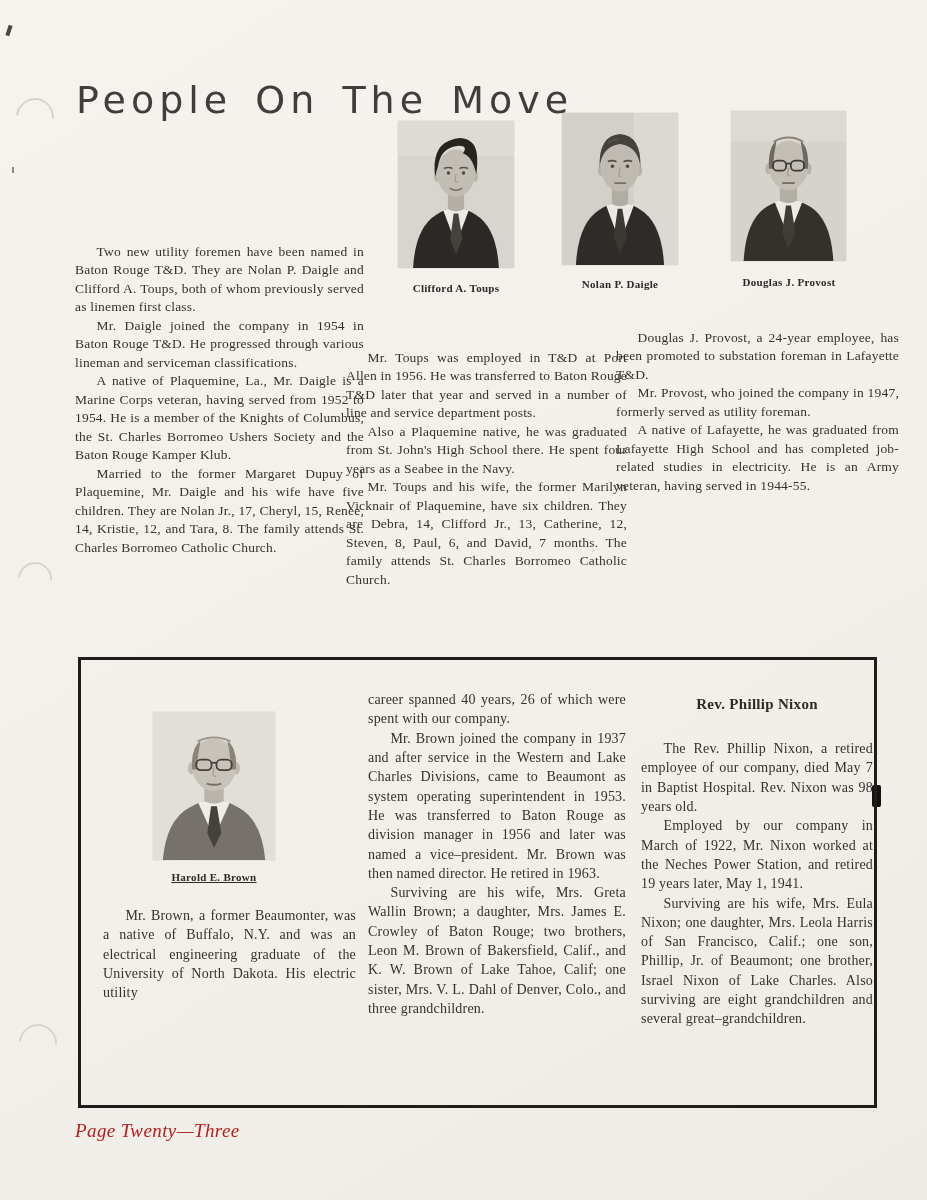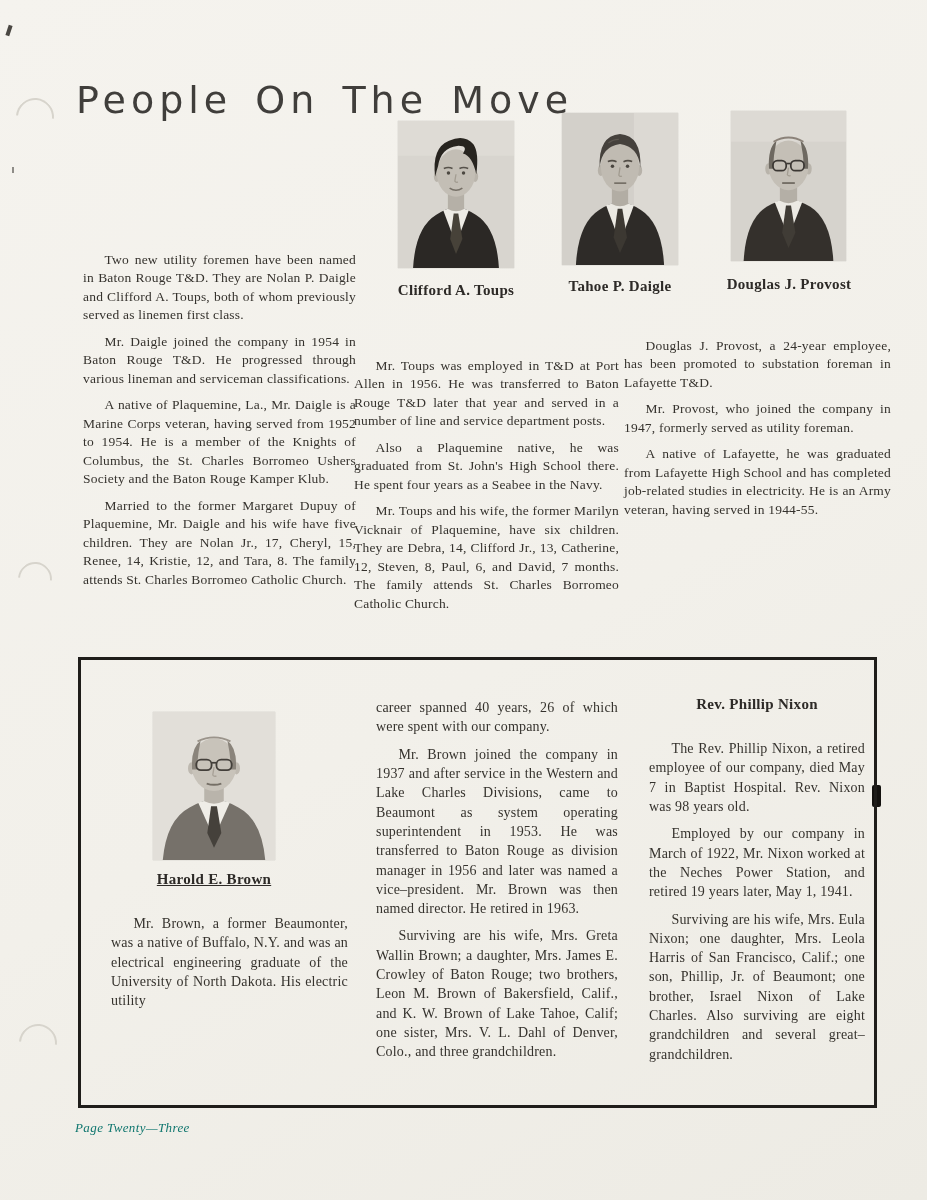--- a/index.html
+++ b/index.html
@@ -8,40 +8,40 @@
     background:linear-gradient(150deg,#f5f3ee 0%,#f2f0ea 55%,#edebe4 100%);
     font-family:"Liberation Serif", serif;color:#35322d;
   }
   .abs{position:absolute;}
   .page-title{
     font-family:"DejaVu Sans", sans-serif;
     font-size:38px;letter-spacing:5px;word-spacing:6px;color:#403e3b;
     white-space:nowrap;font-weight:500;
   }
   .col p{
-    margin:8px;text-indent:1.6em;text-align:justify;
+    margin:0;text-indent:1.6em;text-align:justify;
     font-size:13.5px;line-height:1.37;color:#35322d;
     letter-spacing:.2px;
   }
   .box .col p{font-size:14px;line-height:1.38;}
   .col p.noindent{text-indent:0;}
   .photo{background:#d8d5d0;box-shadow:0 0 1px rgba(0,0,0,.25);overflow:hidden;}
   .photo svg{display:block;width:100%;height:100%;}
   .caption{
-    font-weight:bold;font-size:15px;color:#2d2a27;text-align:center;
+    font-weight:bold;font-size:11px;color:#2d2a27;text-align:center;
     letter-spacing:.3px;white-space:nowrap;
   }
   .box{
     border:3px solid #1f1d1a;background:transparent;
   }
   .obit-heading{
     font-weight:bold;font-size:15px;text-align:center;color:#2d2a27;letter-spacing:.3px;
   }
   .footer{
-    font-style:italic;font-size:13px;color:#0f766e;letter-spacing:.4px;
+    font-style:italic;font-size:19px;color:#b91c1c;letter-spacing:.4px;
   }
   .punch{
     position:absolute;border-radius:50%;border:2px solid #d7d4cc;
     border-bottom-color:transparent;border-left-color:transparent;
     transform:rotate(-40deg);
   }
   .speck{position:absolute;background:#4a4742;}
   .ink-blob{position:absolute;background:#14120f;}
 </style>
 </head>
@@ -92,21 +92,21 @@
     <path d="M32.5 46 Q31 19 50 17.5 Q69 19 67.5 46 Q66 28 50 26 Q34 28 32.5 46 Z" fill="#45413c"></path>
     <path d="M40 25 Q44 22 49 22" stroke="#5c5750" stroke-width="1" fill="none"></path>
     <path d="M39.5 40.5 Q43.5 39 47 40.7" stroke="#524d46" stroke-width="1.3" fill="none"></path>
     <path d="M53 40.7 Q56.5 39 60.5 40.5" stroke="#524d46" stroke-width="1.3" fill="none"></path>
     <circle cx="43.5" cy="44.5" r="1.5" fill="#49453f"></circle>
     <circle cx="56.5" cy="44.5" r="1.5" fill="#49453f"></circle>
     <path d="M50 45.5 L49 52 Q50 53.6 51.6 52.6" stroke="#a09a8f" stroke-width="1.1" fill="none"></path>
     <path d="M45 58.6 L55.4 58.6" stroke="#767067" stroke-width="1.4" fill="none"></path>
   </svg>
 </div>
-<div class="abs caption" style="left:545px;top:278px;width:150px;">Tahoe P. Daigle</div>
+<div class="abs caption" style="left:545px;top:278px;width:150px;">Nolan P. Daigle</div>
 
 <div class="abs photo" style="left:731px;top:111px;width:115px;height:150px;">
   <svg viewBox="0 0 100 127" preserveAspectRatio="none">
     <rect width="100" height="127" fill="#d6d3cd"></rect>
     <rect width="100" height="26" fill="#dddad4"></rect>
     <path d="M11 127 Q13 92 31 81 Q42 75 50 74 Q58 75 69 81 Q87 92 89 127 Z" fill="#34302c"></path>
     <path d="M38 77 Q50 73 62 77 L54 97 L50 103 L46 97 Z" fill="#eceae4"></path>
     <path d="M47.8 80 L52.2 80 L56 103 L50 116 L44.5 103 Z" fill="#403c36"></path>
     <path d="M42.5 60 L57.5 60 L57.5 76 Q50 80 42.5 76 Z" fill="#b4afa6"></path>
     <ellipse cx="32.5" cy="49" rx="2.7" ry="4.8" fill="#b9b4ab"></ellipse>

